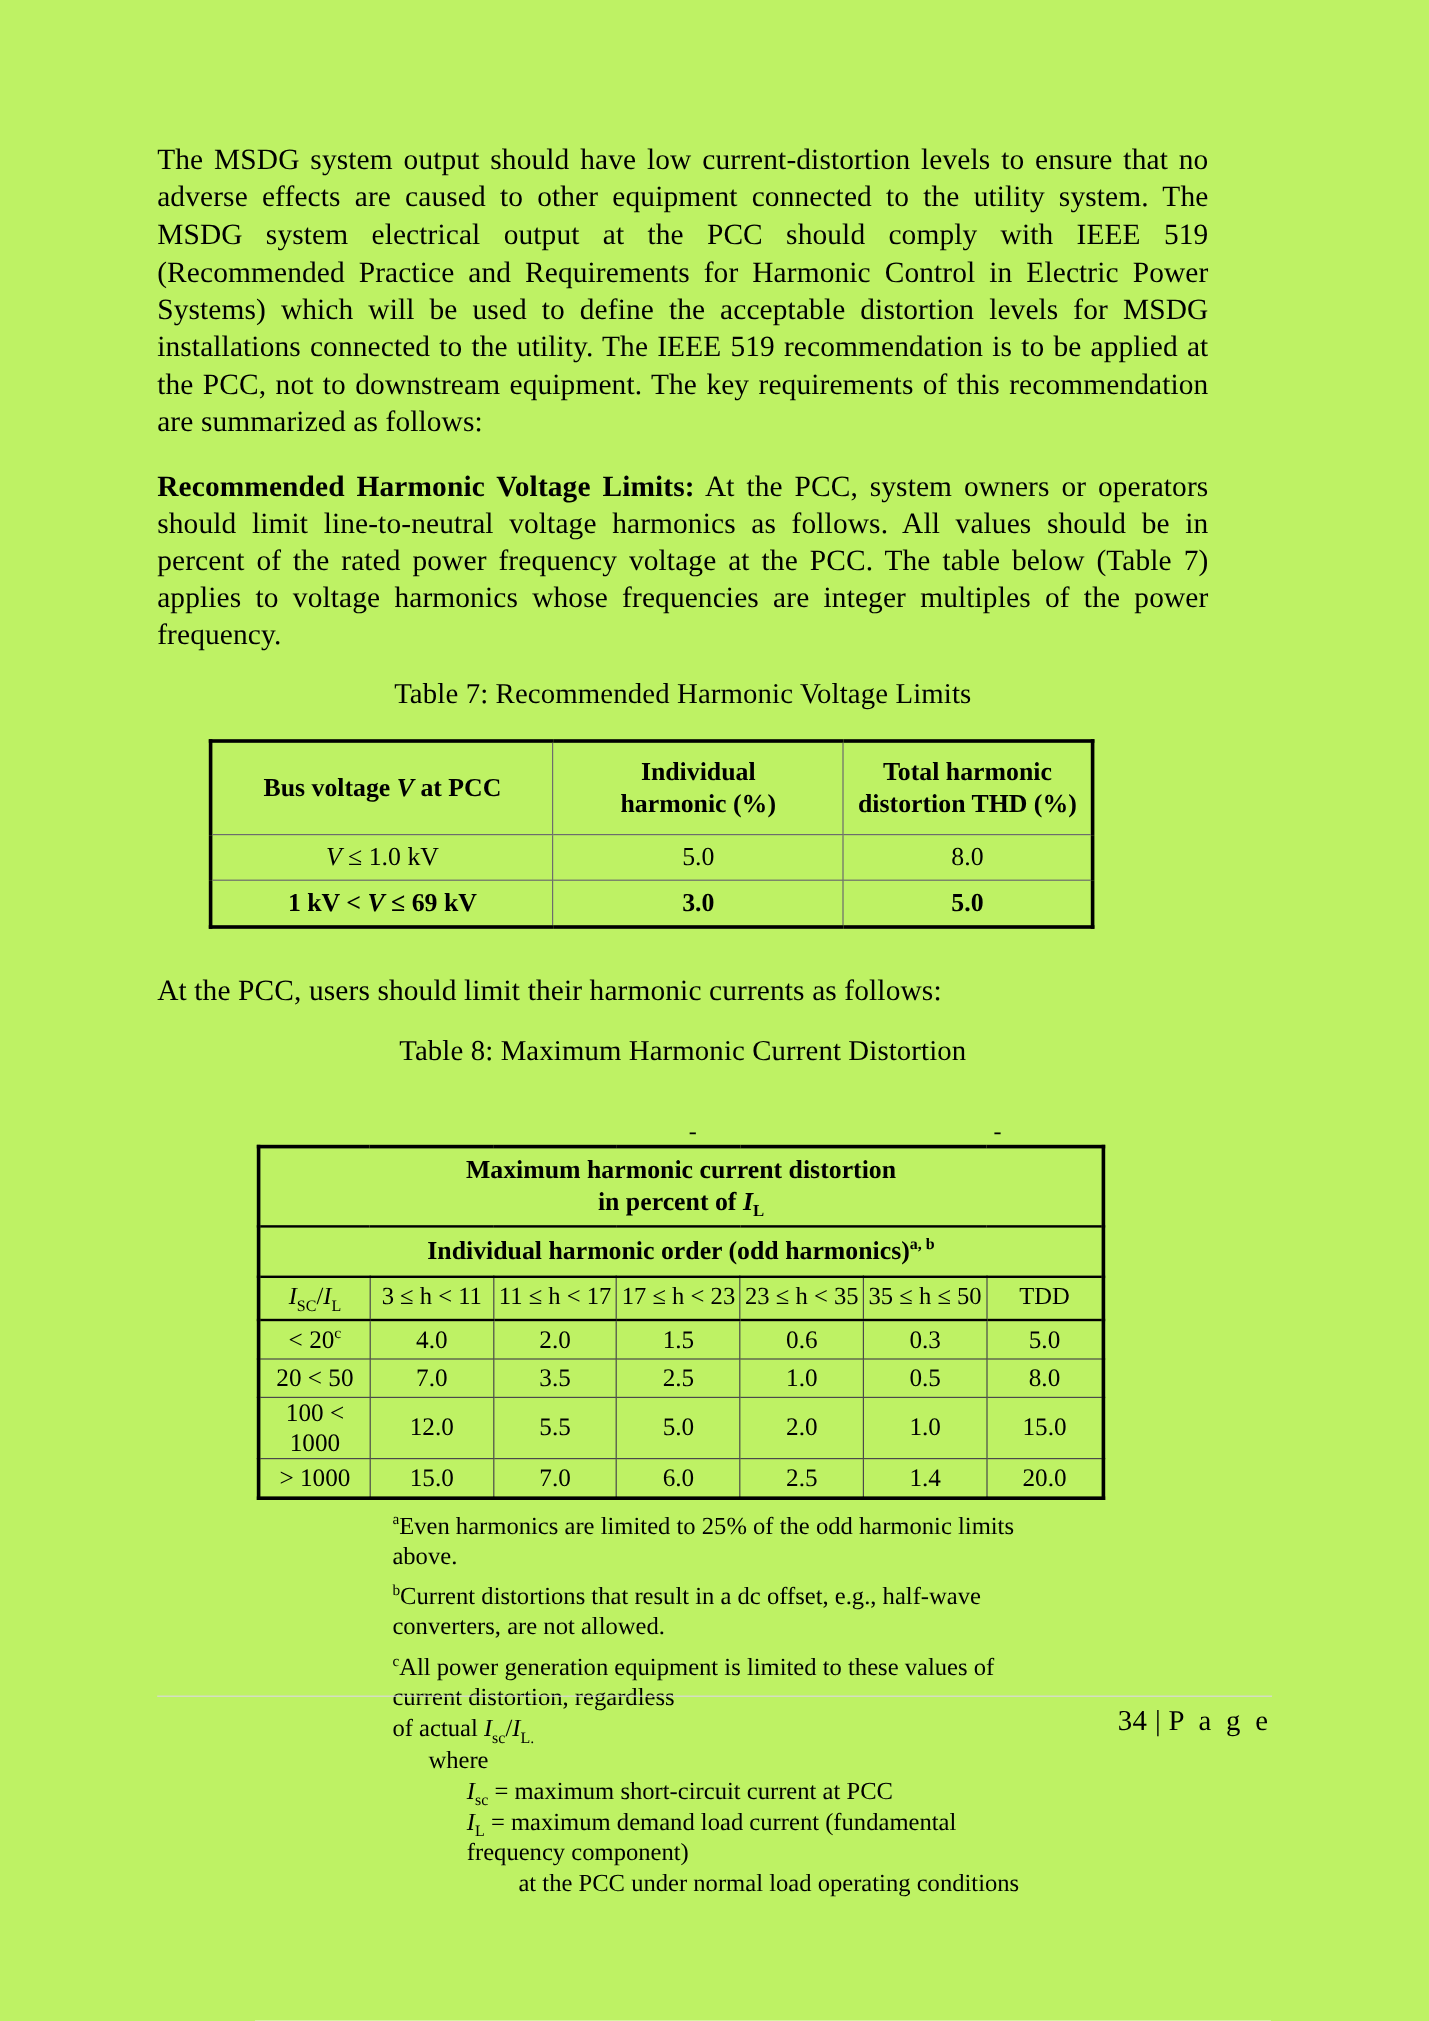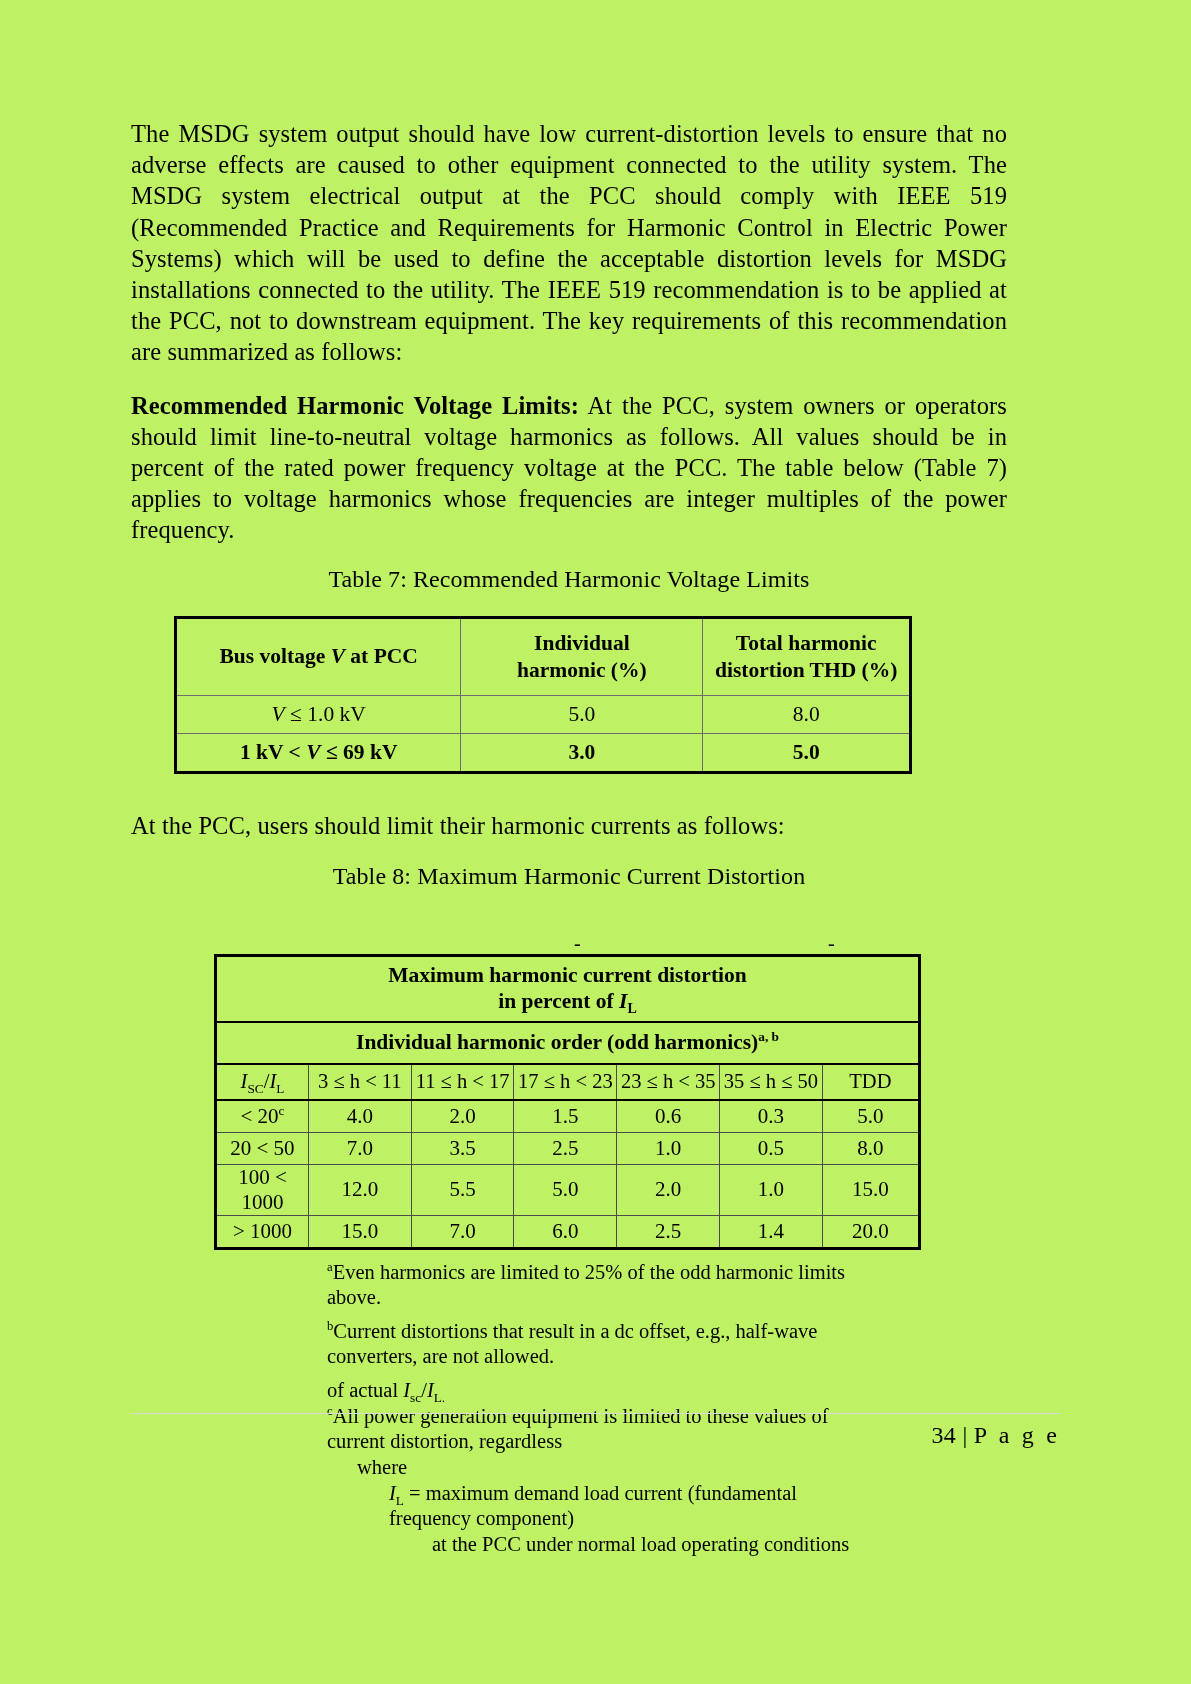--- a/index.html
+++ b/index.html
@@ -332,23 +332,24 @@
             <td>2.5</td>
             <td>1.4</td>
             <td>20.0</td>
           </tr>
         </tbody>
       </table>
 
       <div class="footnotes">
         <p class="fn-line"><sup class="fn">a</sup><span>Even harmonics are limited to 25% of the odd harmonic limits above.</span></p>
         <p class="fn-line"><sup class="fn">b</sup><span>Current distortions that result in a dc offset, e.g., half-wave converters, are not allowed.</span></p>
+        <p class="fn-line tight"><sup class="fn">c</sup><span>All power generation equipment is limited to these values of current distortion, regardless</span></p>
         <p class="fn-line tight"><span>of actual </span><span class="ital">I</span><sub class="sb">sc</sub><span>/</span><span class="ital">I</span><sub class="sb">L.</sub></p>
-        <p class="fn-line tight"><sup class="fn">c</sup><span>All power generation equipment is limited to these values of current distortion, regardless</span></p>
         <p class="fn-line tight fn-indent-1">where</p>
+        <p class="fn-line tight fn-indent-2"><span class="ital">I</span><sub class="sb">sc</sub><span> = maximum short-circuit current at PCC</span></p>
         <p class="fn-line tight fn-indent-2"><span class="ital">I</span><sub class="sb">L</sub><span> = maximum demand load current (fundamental frequency component)</span></p>
         <p class="fn-line tight fn-indent-3">at the PCC under normal load operating conditions</p>
       </div>
 
     </div>
 
   </div>
 
   <div class="footer-rule"></div>
   <div class="footer-page"><span>34</span>&nbsp;<span>|</span>&nbsp;<span class="pg-word">P a g e</span></div>

